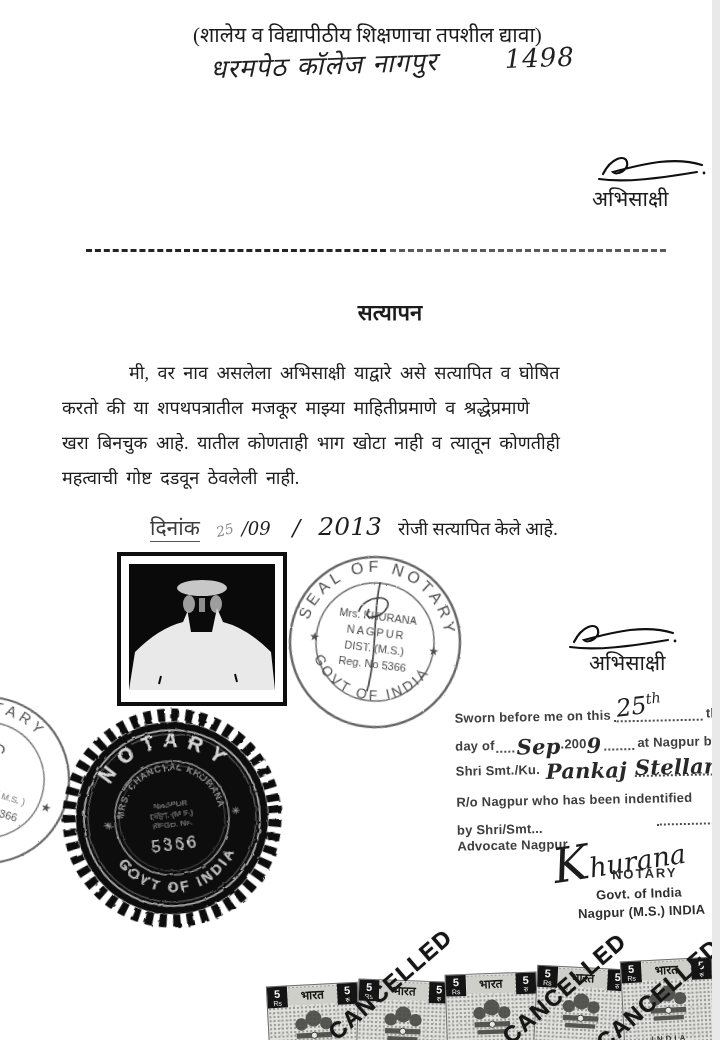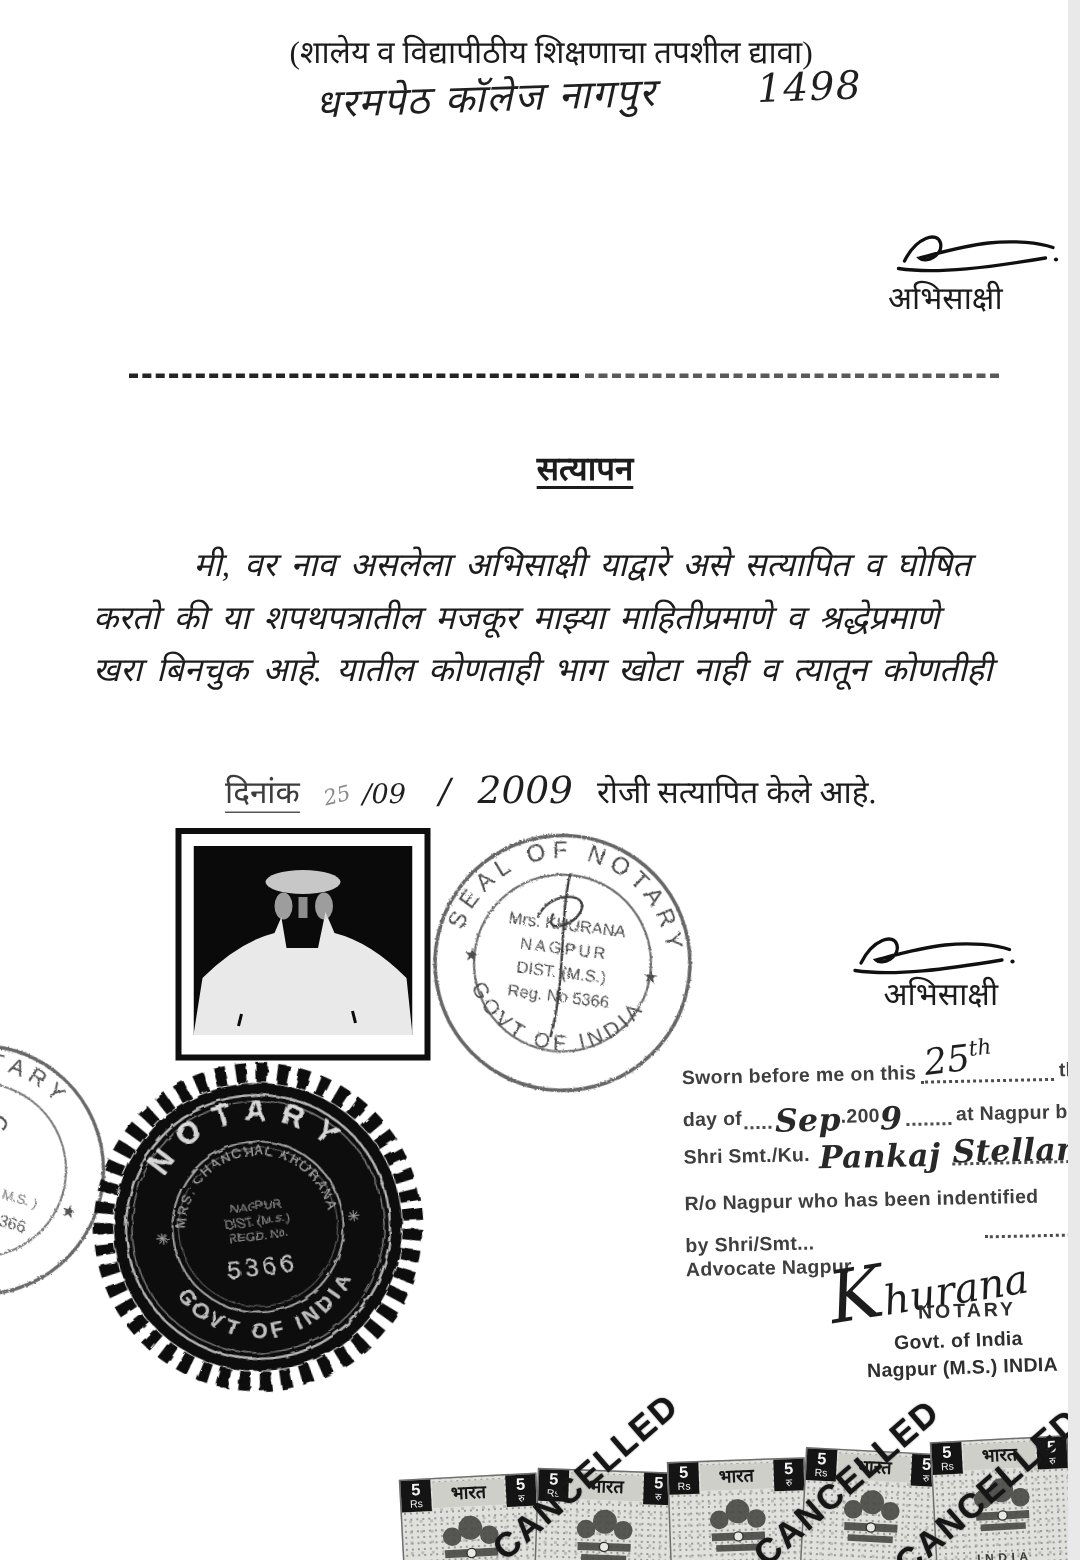--- a/index.html
+++ b/index.html
@@ -22,34 +22,34 @@
   .sig{stroke:#101010;stroke-width:2.2;fill:none;stroke-linecap:round;}
   #sig1{left:596px;top:150px;}
   #att1{left:592px;top:184px;}
   #sig2{left:564px;top:618px;}
   #att2{left:589px;top:648px;}
   
   #dash1{left:86px;top:249px;width:300px;border-top:3px dashed #242424;}
   #dash2{left:390px;top:249px;width:276px;border-top:3px dashed #5a5a5a;}
   
   #vh-wrap{left:100px;top:296px;width:580px;text-align:center;}
-  #vh{font-size:22px;font-weight:600;text-decoration:underline;text-underline-offset:4px;}
-  .para{font-size:22px;word-spacing:4px;font-style:italic;}
+  #vh{font-size:22px;font-weight:600;text-underline-offset:4px;}
+  .para{font-size:18px;word-spacing:4px;}
   #p1{left:129px;top:360px;}
   #p2{left:62px;top:395px;}
   #p3{left:62px;top:430px;}
   #p4{left:62px;top:465px;}
   
   #daterow{left:150px;top:512px;}
   #date-label{font-size:21px;color:#3c3c3c;border-bottom:1.5px solid #555;padding-bottom:1px;}
   #date-day{font-size:14px;color:#8a8a8a;margin-left:16px;transform:rotate(-14deg);display:inline-block;}
   #date-month{font-size:18px;margin-left:8px;}
   #date-slash{font-size:23px;margin-left:22px;}
   #date-year{font-size:25px;margin-left:18px;}
-  #date-suffix{font-size:21px;margin-left:16px;margin-top:43px;}
+  #date-suffix{font-size:18px;margin-left:16px;margin-top:43px;}
   
   #photo{left:117px;top:552px;border:4px solid #0e0e0e;background:#fff;padding:8px;}
   
   #sworn{left:456px;top:708px;width:264px;height:150px;transform:rotate(-1.2deg);opacity:.92;}
   #sworn .ln{position:absolute;left:0;width:100%;display:flex;align-items:flex-end;}
   #l1{top:0;} #l2{top:28px;} #l3{top:52px;} #l4{top:84px;} #l5{top:106px;} #l6{top:128px;}
   .hand-inline{font-family:"DejaVu Serif",serif;font-style:italic;font-size:21px;color:#161616;
                line-height:14px;position:relative;top:2px;}
   #hand-25{left:616px;top:692px;font-size:24px;transform:rotate(-7deg);}
   #hand-25 sup{font-size:60%;vertical-align:super;}
@@ -107,23 +107,24 @@
   <div class="abs" id="dash1"></div>
   <div class="abs" id="dash2"></div>
 
   <div class="abs dev" id="vh-wrap">
     <span id="vh">सत्यापन</span>
   </div>
 
   <div class="abs dev para" id="p1">मी, वर नाव असलेला अभिसाक्षी याद्वारे असे सत्यापित  व घोषित</div>
   <div class="abs dev para" id="p2">करतो की या शपथपत्रातील मजकूर माझ्या माहितीप्रमाणे व श्रद्धेप्रमाणे</div>
   <div class="abs dev para" id="p3">खरा बिनचुक आहे. यातील कोणताही भाग खोटा नाही व त्यातून कोणतीही</div>
+  <div class="abs dev para" id="p4">महत्वाची  गोष्ट दडवून ठेवलेली नाही.</div>
 
   <div class="abs dev" id="daterow">
-    <span id="date-label">दिनांक</span><span class="hw" id="date-day">25</span><span class="hw" id="date-month">/09</span><span class="hw" id="date-slash">/</span><span class="hw" id="date-year">2009</span><span id="date-suffix">रोजी सत्यापित केले आहे.</span>
+    <span id="date-label">दिनांक</span><span class="hw" id="date-day">25</span><span class="hw" id="date-month">/09</span><span class="hw" id="date-slash">/</span><span class="hw" id="date-year">2013</span><span id="date-suffix">रोजी सत्यापित केले आहे.</span>
   </div>
 
   <div class="abs" id="photo">
     <svg width="146" height="126" viewBox="0 0 146 126">
       <rect x="0" y="0" width="146" height="126" fill="#0a0a0a"></rect>
       <path d="M0,126 L6,88 Q30,64 54,58 L60,44 L88,44 L94,58 Q118,64 142,88 L146,126 Z" fill="#e9e9e9"></path>
       <path d="M58,44 L88,44 L83,68 L62,68 Z" fill="#0a0a0a"></path>
       <ellipse cx="73" cy="24" rx="25" ry="8" fill="#dcdcdc" opacity="0.9"></ellipse>
       <ellipse cx="60" cy="40" rx="6" ry="9" fill="#cfcfcf" opacity="0.75"></ellipse>
       <ellipse cx="87" cy="40" rx="6" ry="9" fill="#cfcfcf" opacity="0.75"></ellipse>

